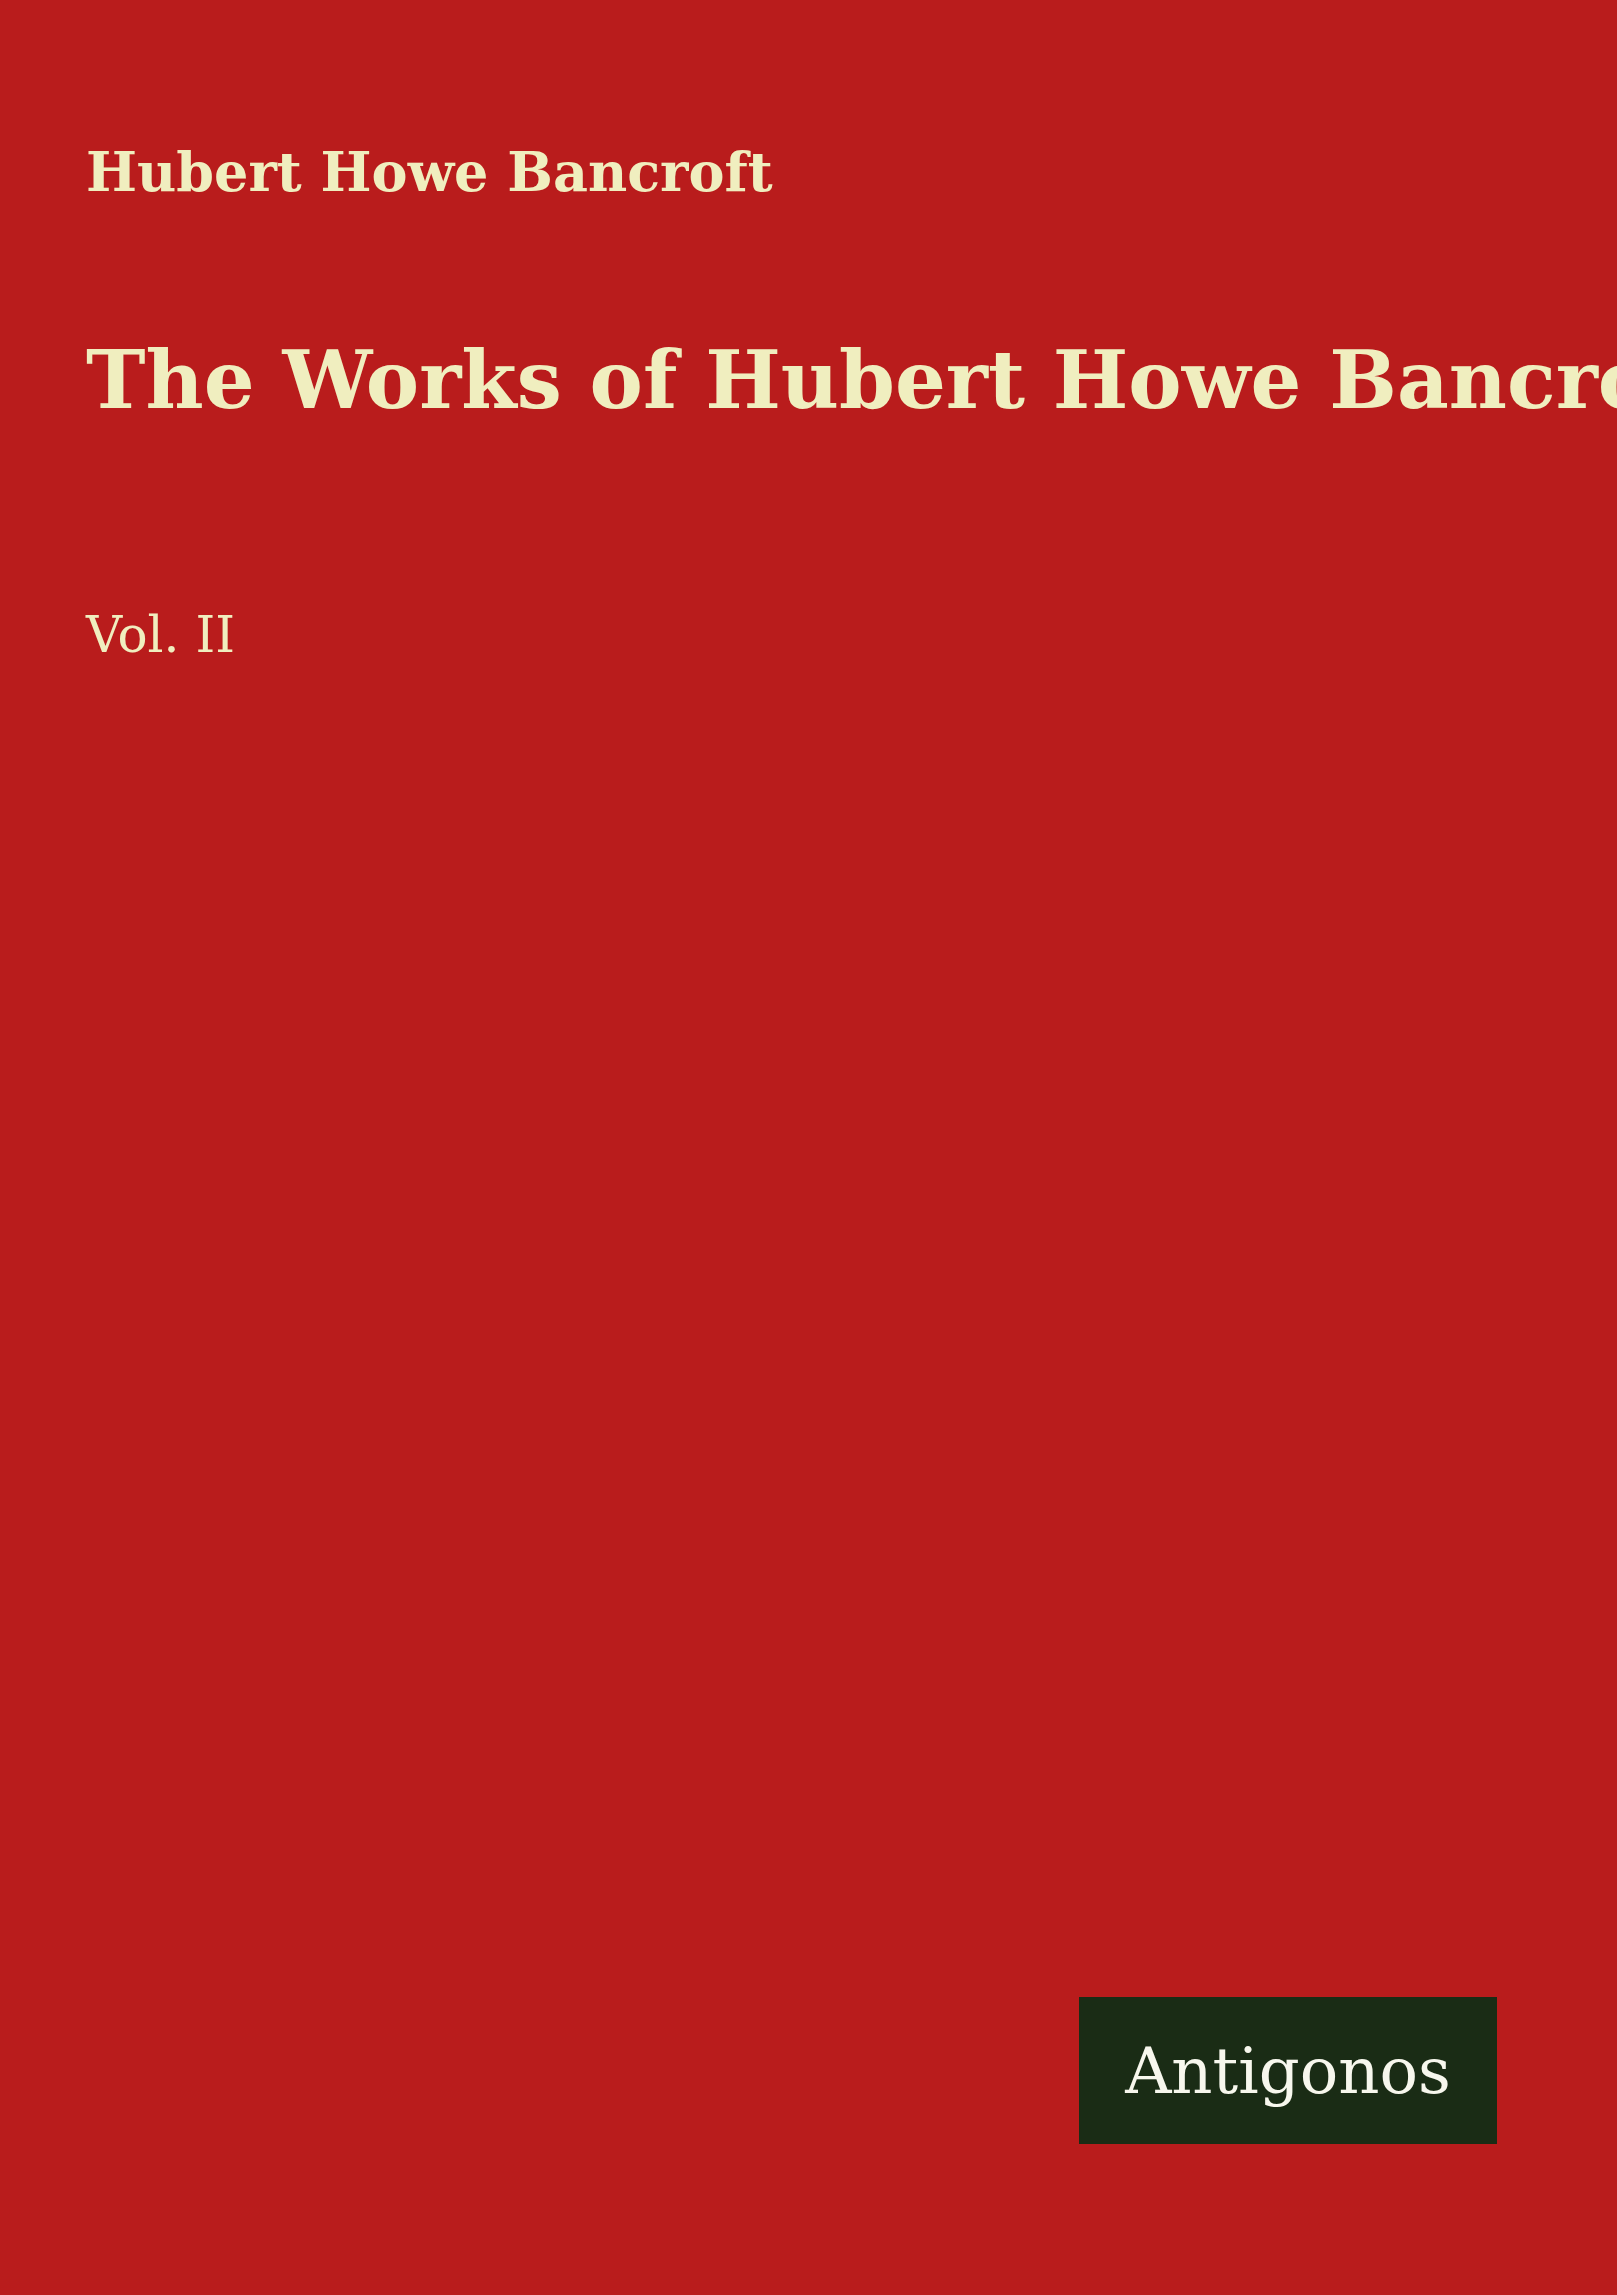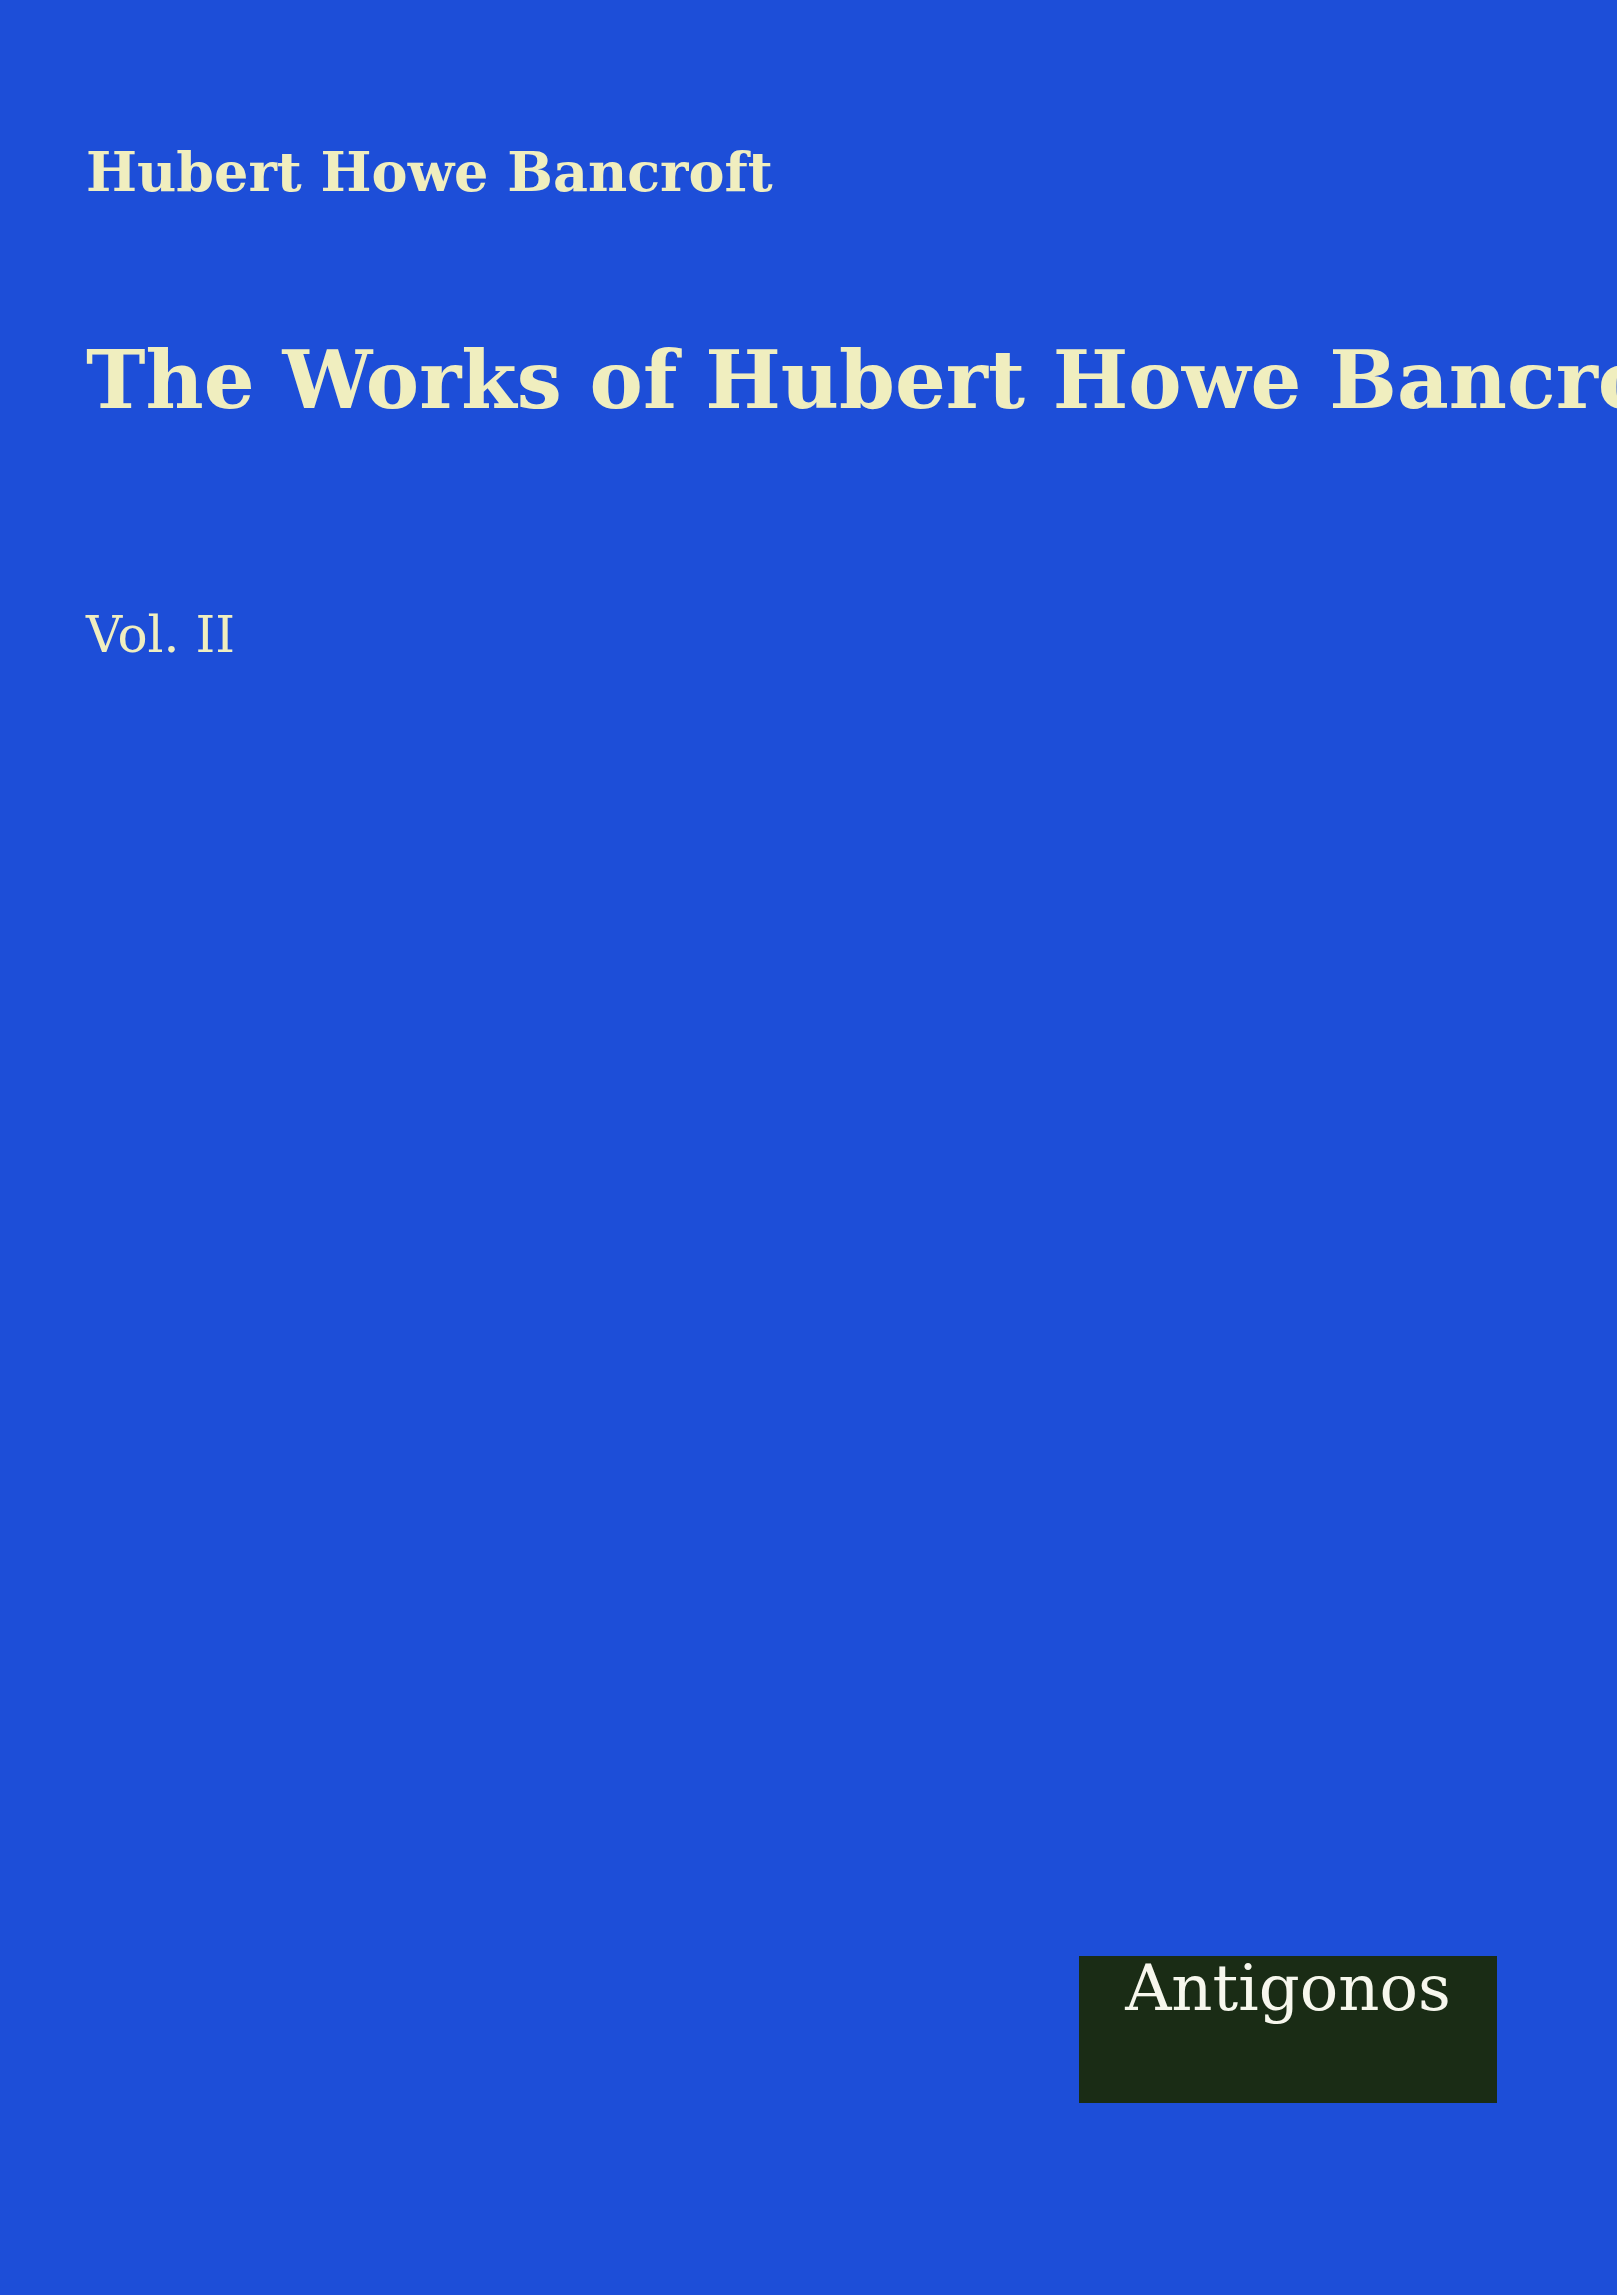--- a/index.html
+++ b/index.html
@@ -45,38 +45,38 @@
     left: 86px;
     top: 610px;
     font-size: 50px;
     font-weight: normal;
     line-height: 1;
     white-space: nowrap;
   }
   .publisher-box {
     position: absolute;
     left: 1079px;
-    top: 1956px;
+    top: 1997px;
     width: 418px;
     height: 147px;
     display: flex;
-    align-items: flex-start;
+    align-items: center;
     justify-content: center;
   }
   .publisher-name {
     font-size: 64px;
     font-weight: normal;
     line-height: 1;
     white-space: nowrap;
   }
 </style>
 </head>
 <body>
 
-<div class="cover" style="background: #1d4ed8; color: rgb(240, 238, 191);">
+<div class="cover" style="background: #b91c1c; color: rgb(240, 238, 191);">
   <div class="author">Hubert Howe Bancroft</div>
 
   <div class="title-line1">The Works of Hubert Howe Bancroft</div>
 
 
   <div class="subtitle">Vol. II</div>
 
   <div class="publisher-box" style="background: rgb(26, 44, 21); color: rgb(247, 247, 237);">
     <span class="publisher-name">Antigonos</span>
   </div>

